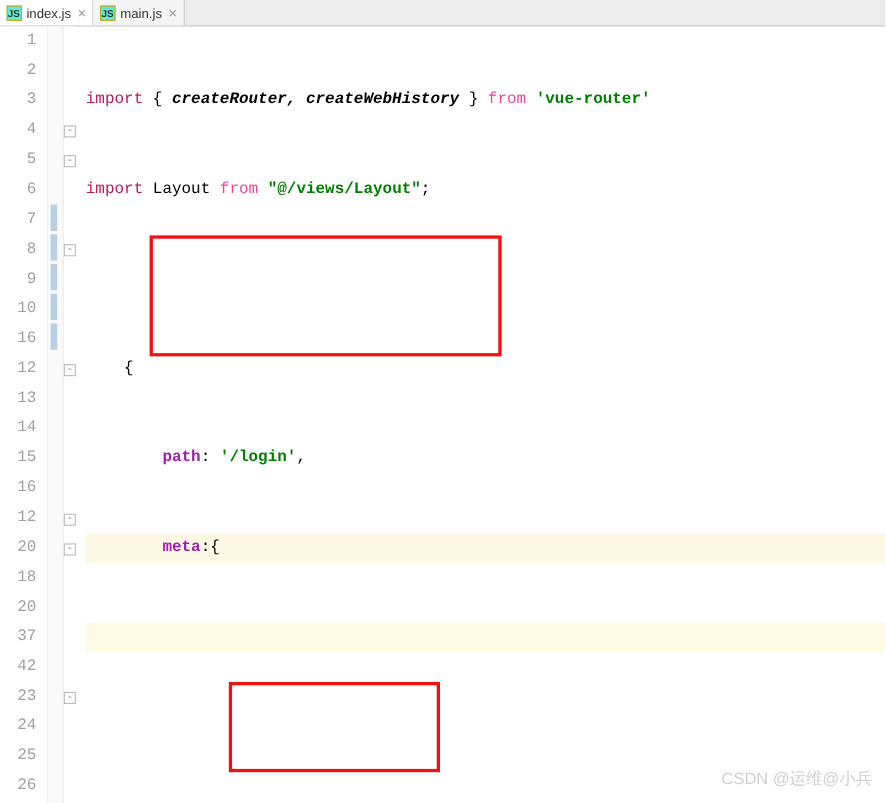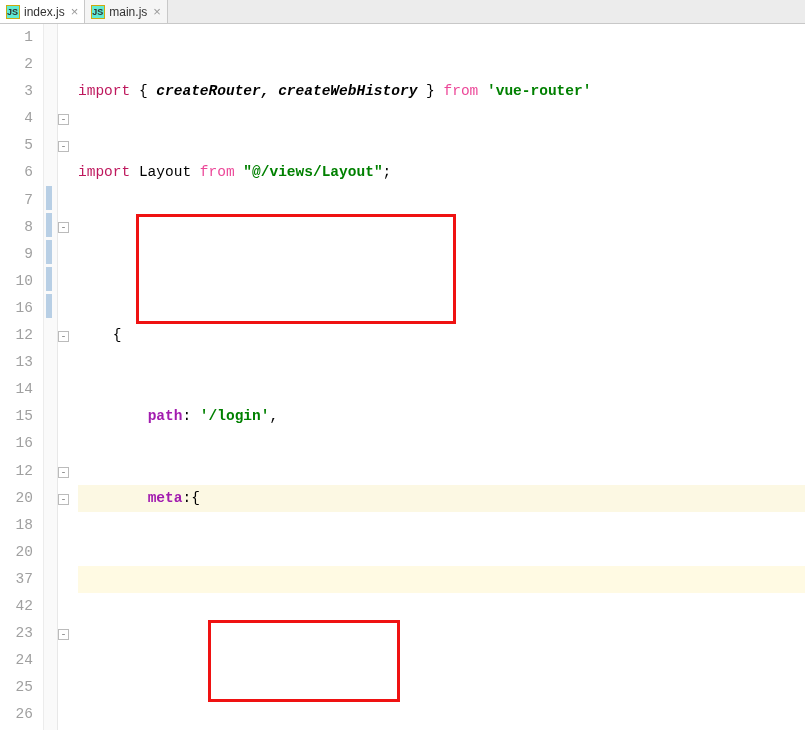--- a/index.html
+++ b/index.html
@@ -217,13 +217,14 @@
     
     
     
     
     
 
     <div class="redbox" style="top:190px;left:66px;width:320px;height:110px"></div>
     <div class="redbox" style="top:596px;left:138px;width:192px;height:82px"></div>
   </div>
 
+  <div class="watermark">CSDN @运维@小兵</div>
 </div>
 
 </body></html>

